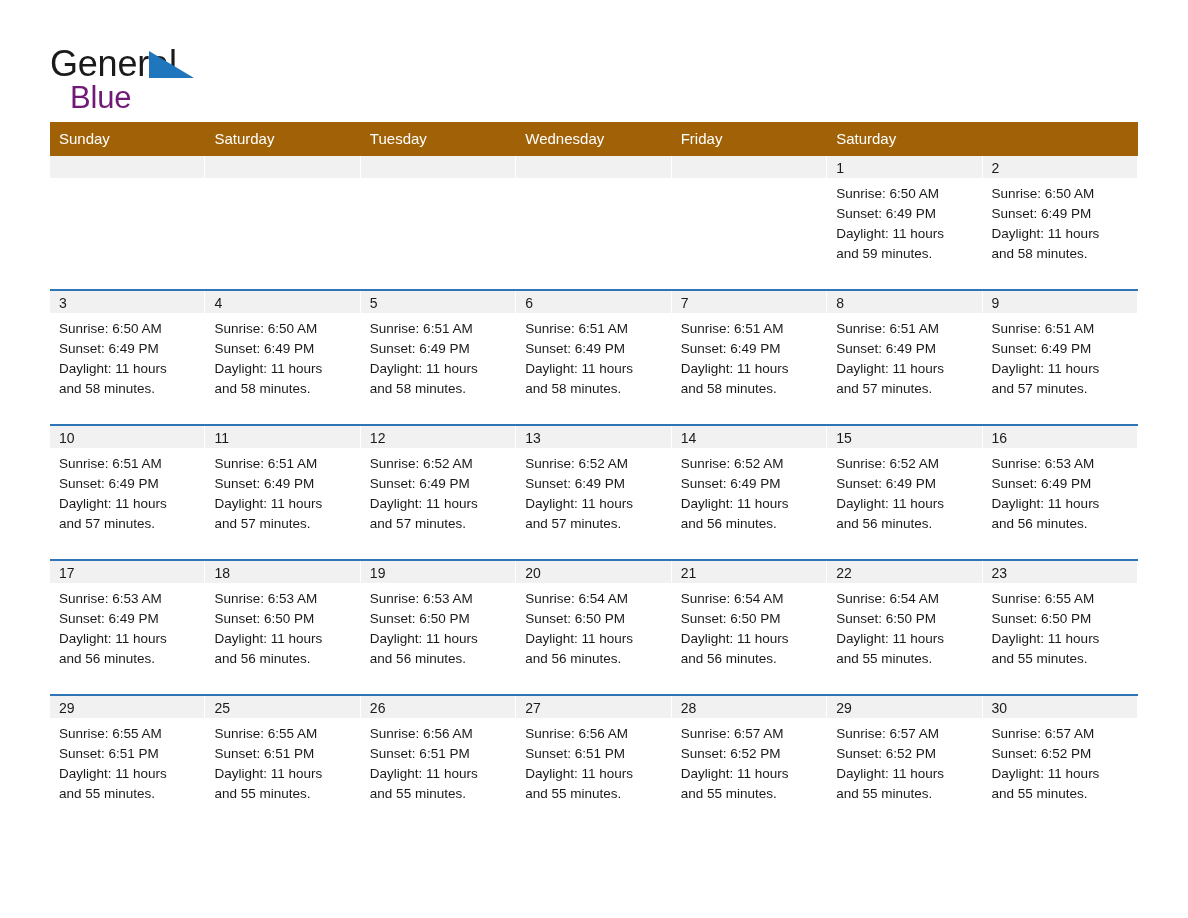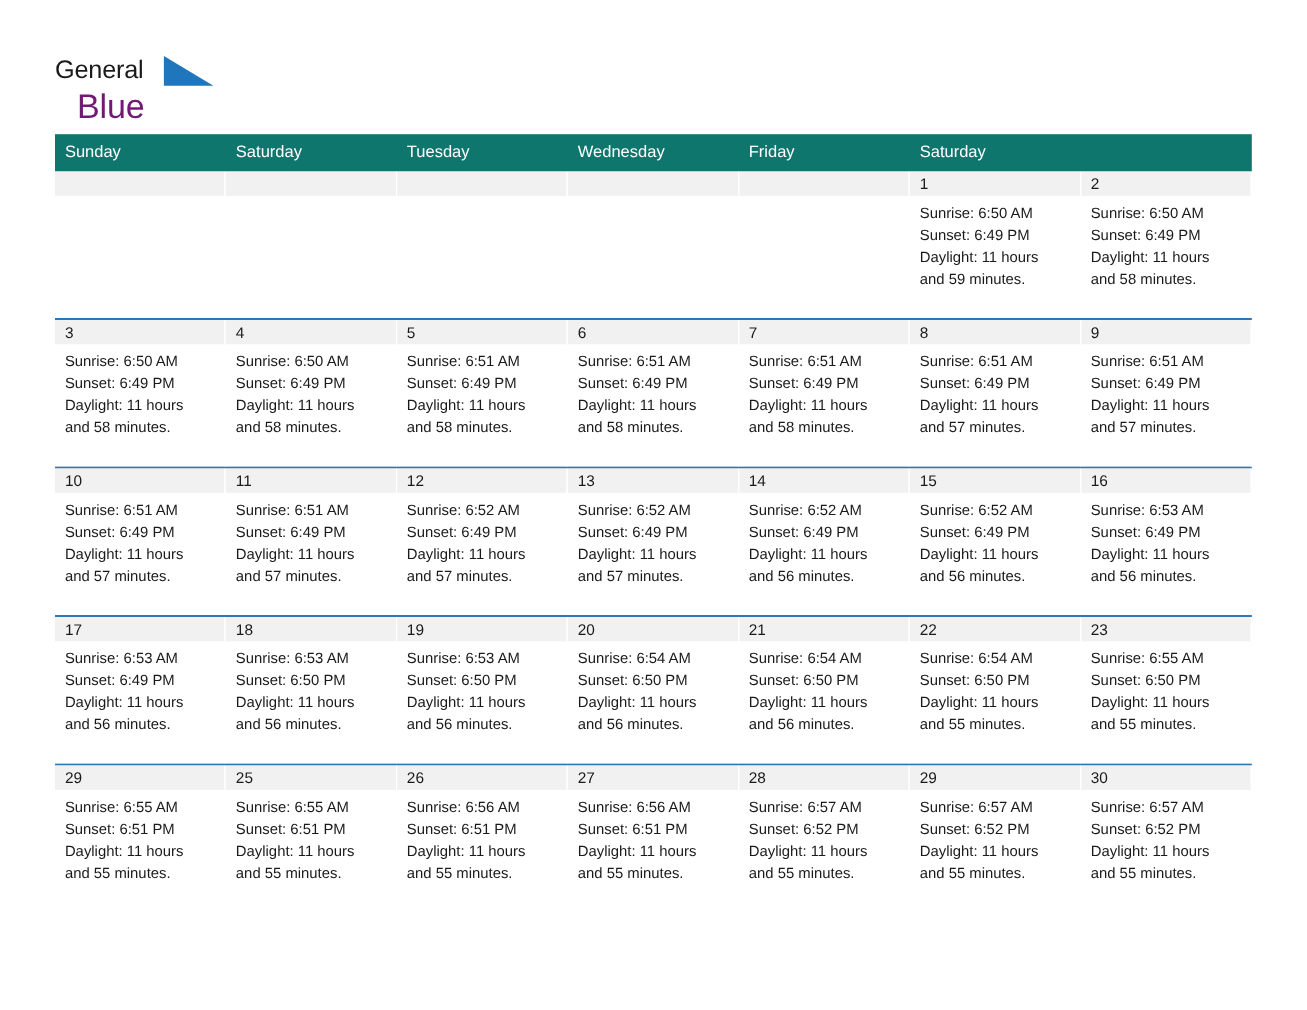--- a/index.html
+++ b/index.html
@@ -31,21 +31,21 @@
     height: 110px;
     box-sizing: border-box;
   }
   .brand {
     position: relative;
     width: 150px;
     height: 72px;
     user-select: none;
   }
   .brand-general {
-    font-size: 23px;
+    font-size: 36px;
     line-height: 31px;
     color: #1a1a1a;
     letter-spacing: -0.2px;
     font-weight: 400;
   }
   .brand-blue {
     font-size: 31px;
     line-height: 31px;
     color: #701a75;
     letter-spacing: -0.2px;
@@ -84,21 +84,21 @@
   }
 
   
   .calendar {
     margin-top: 12px;
     width: 1088px;
   }
   .weekdays {
     display: grid;
     grid-template-columns: repeat(7, 1fr);
-    background: #0f766e;
+    background: #a16207;
   }
   .weekday {
     color: #ffffff;
     font-size: 15px;
     line-height: 15px;
     padding: 9px 0 10px 9px;
     box-sizing: border-box;
   }
   .week {
     display: grid;

